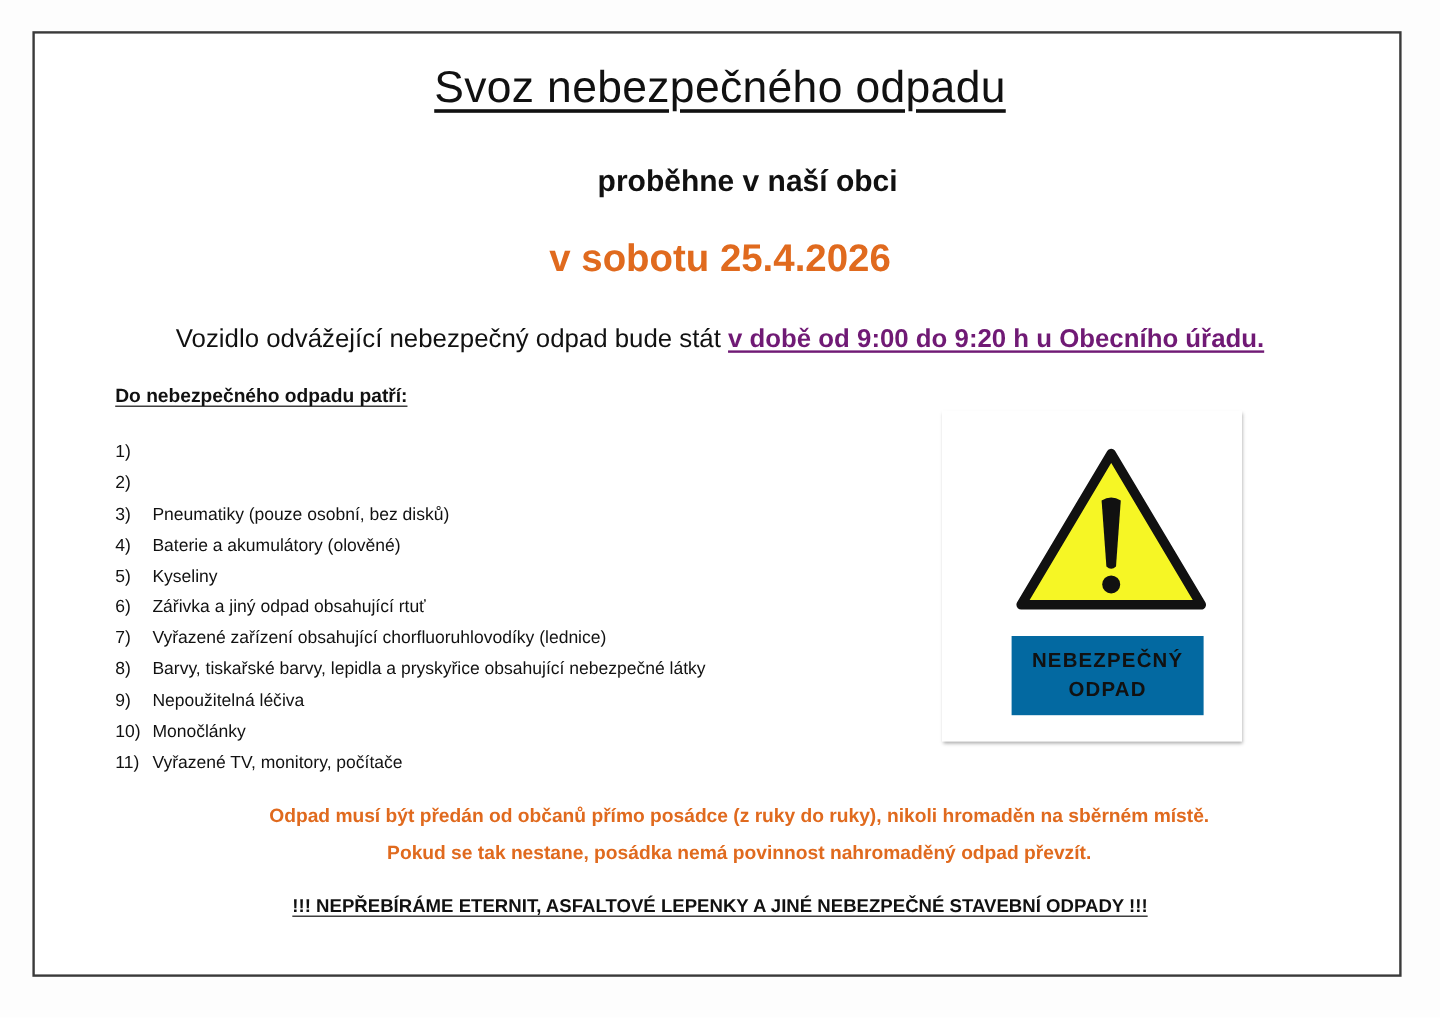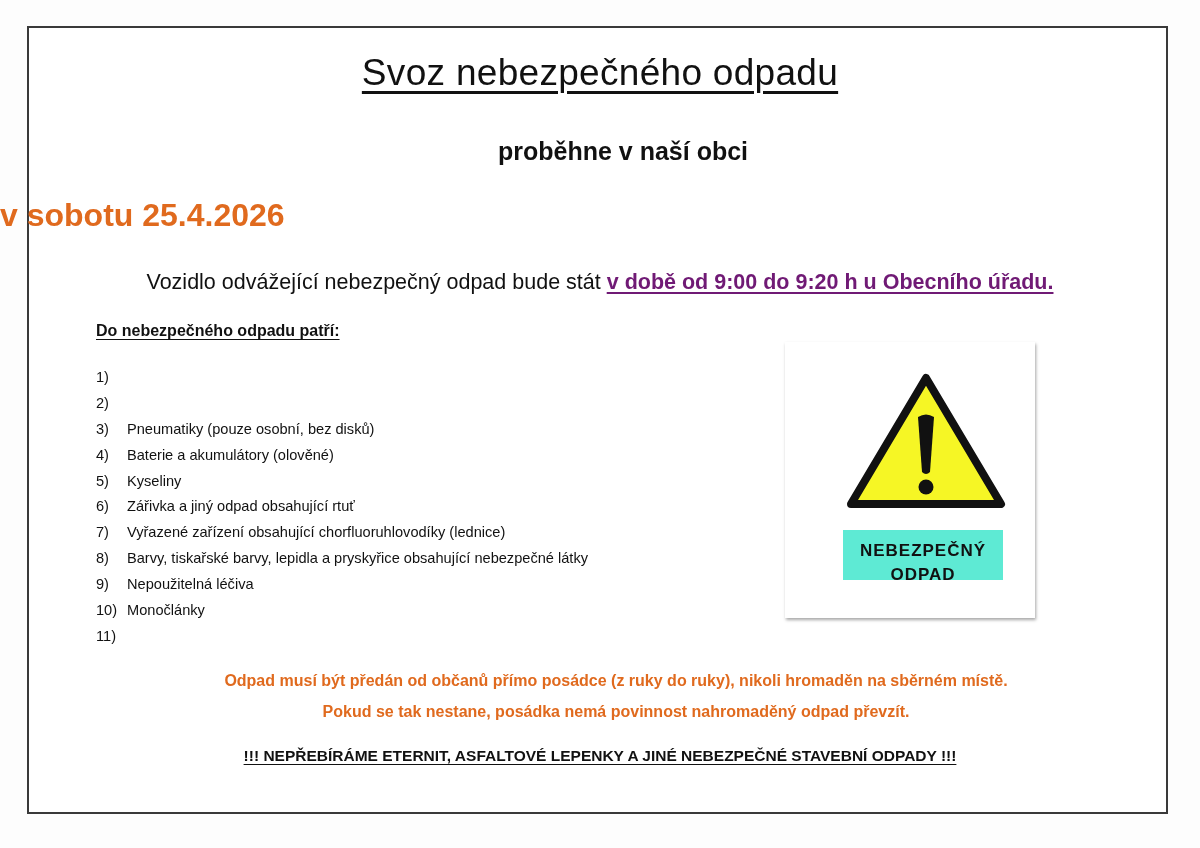--- a/index.html
+++ b/index.html
@@ -28,21 +28,21 @@
       text-underline-offset: 6px;
       letter-spacing: 0.3px;
     }
     .subtitle {
       position: absolute; left: 0; right: 0; top: 137px;
       text-align: center;
       font-size: 25px; font-weight: bold; padding-left: 46px;
     }
     .date {
       position: absolute; left: 0; right: 0; top: 197px;
-      text-align: left;
+      text-align: center;
       font-size: 32px; font-weight: bold;
       color: #e06a1e;
     }
     .vehicle {
       position: absolute; left: 0; right: 0; top: 270px;
       text-align: center;
       font-size: 21.5px;
       white-space: nowrap;
     }
     .vehicle .hl {
@@ -69,22 +69,22 @@
     .items .num { width: 31px; flex: none; }
     .sign {
       position: absolute; left: 785px; top: 342px;
       width: 250px; height: 276px;
       background: #ffffff;
       box-shadow: 1px 2px 3px rgba(0,0,0,0.35);
     }
     .sign svg { position: absolute; left: 60px; top: 30px; }
     .sign-label {
       position: absolute; left: 58px; top: 188px;
-      width: 160px; height: 50px;
-      background: #5eead4;
+      width: 160px; height: 66px;
+      background: #0369a1;
       text-align: center;
       font-weight: bold;
       font-size: 17px;
       letter-spacing: 1px;
       line-height: 24px;
       padding-top: 9px;
       box-sizing: border-box;
       color: #111;
     }
     .notice {
@@ -153,20 +153,21 @@
   <li>
       <span class="num">9)</span>
       <span>Nepoužitelná léčiva</span>
     </li>
   <li>
       <span class="num">10)</span>
       <span>Monočlánky</span>
     </li>
   <li>
       <span class="num">11)</span>
+      <span>Vyřazené TV, monitory, počítače</span>
     </li>
 </ul>
 
 <div class="sign">
   <svg width="162" height="140" viewBox="0 0 162 140">
     <polygon points="81,6 156,132 6,132" fill="#f6f625" stroke="#111" stroke-width="8" stroke-linejoin="round"></polygon>
     <path d="M73,45 Q81,40 89,45 L85,100 Q81,104 77,100 Z" fill="#111"></path>
     <circle cx="81" cy="115" r="7.5" fill="#111"></circle>
   </svg>
   <div class="sign-label">

